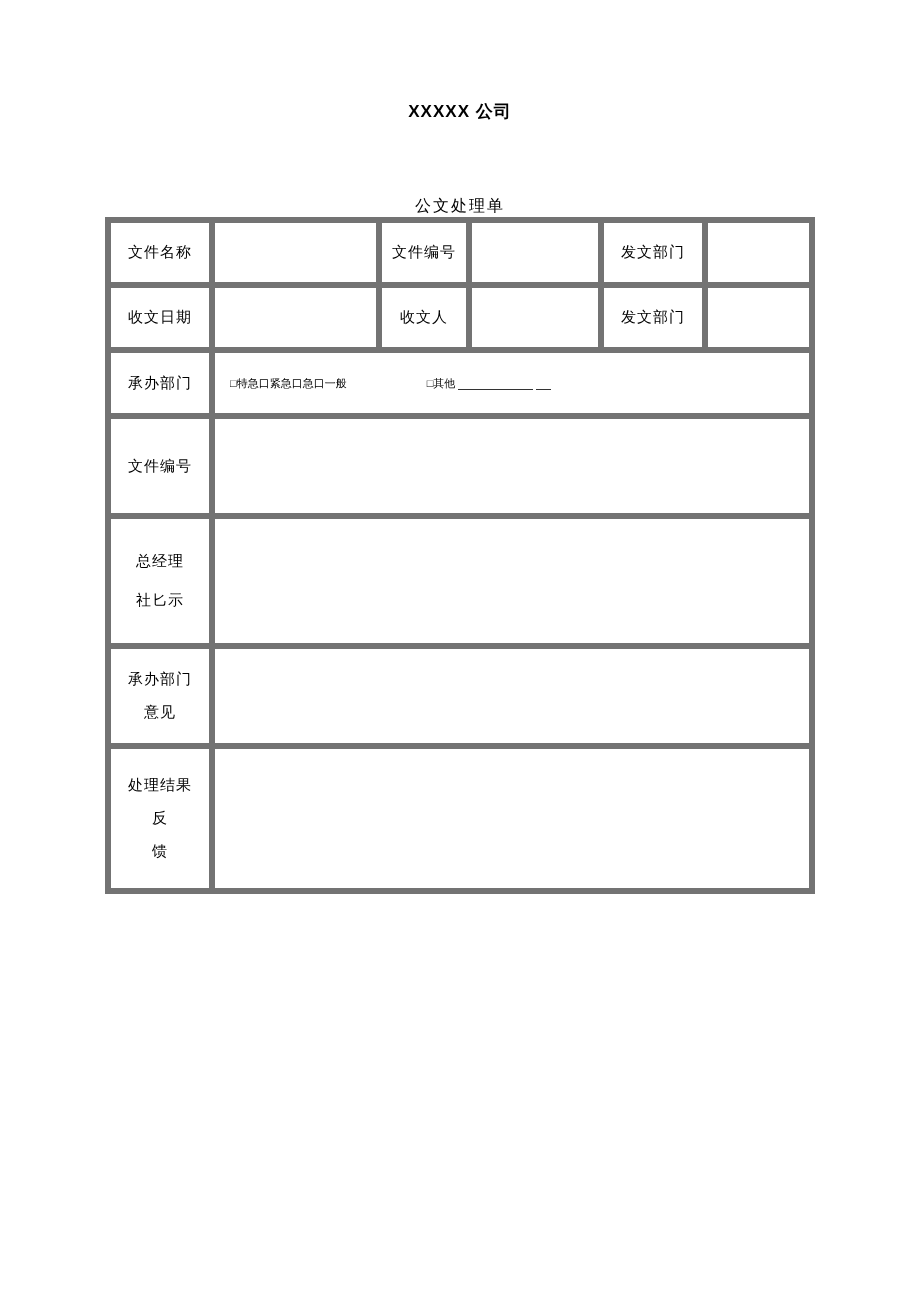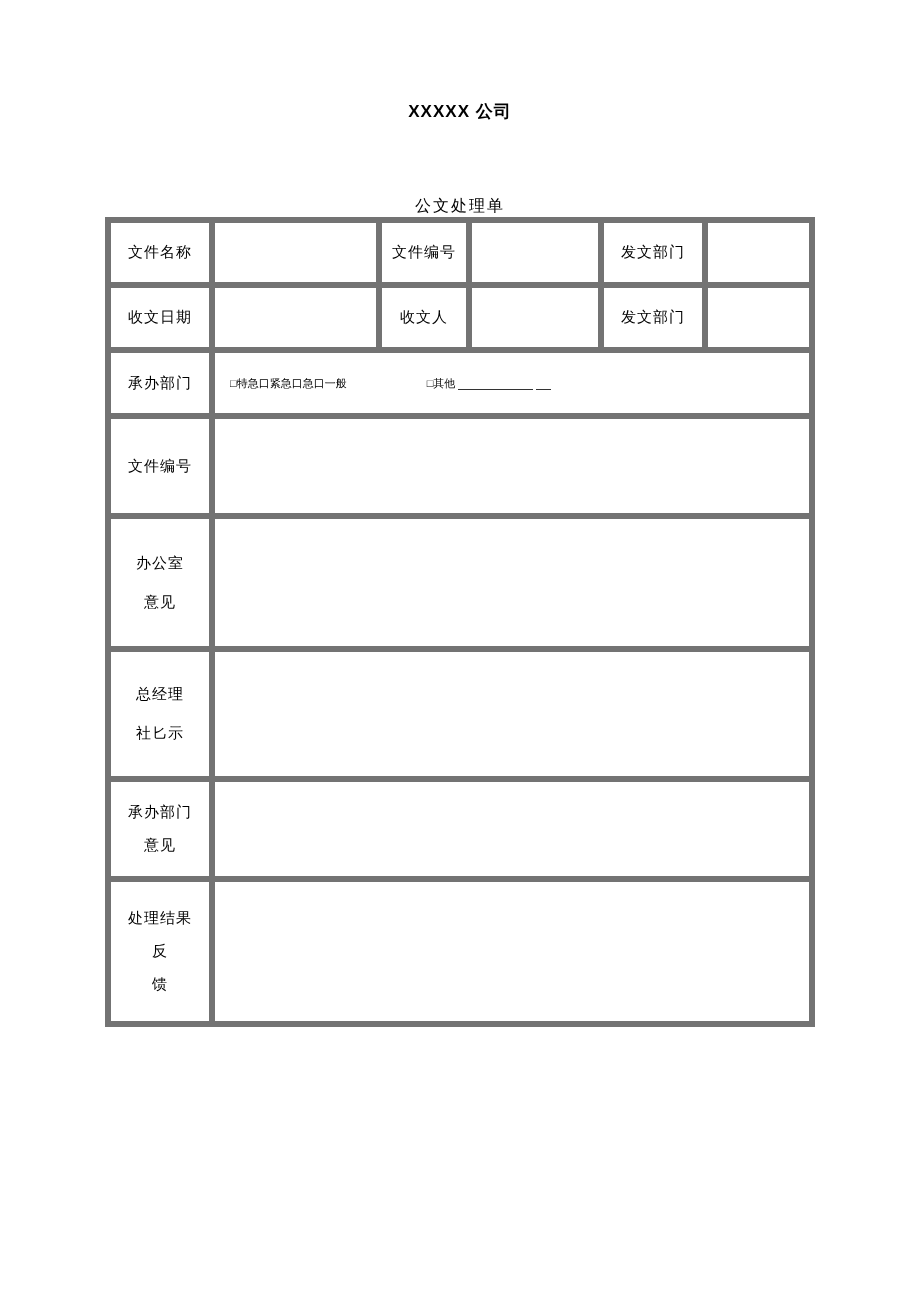--- a/index.html
+++ b/index.html
@@ -166,27 +166,20 @@
         <span class="level-other">□其他</span>
         <span class="underline"></span>
         <span class="short-underline"></span>
       </div>
     </td>
   </tr>
   <tr class="row-summary">
     <td>文件编号</td>
     <td colspan="5"></td>
   </tr>
-  <tr class="row-office">
-    <td class="multi-line tall-line">
-      <span class="line-block">办公室</span>
-      <span class="line-block">意见</span>
-    </td>
-    <td colspan="5"></td>
-  </tr>
   <tr class="row-manager">
     <td class="multi-line tall-line">
       <span class="line-block">总经理</span>
       <span class="line-block">社匕示</span>
     </td>
     <td colspan="5"></td>
   </tr>
   <tr class="row-dept">
     <td class="multi-line">
       <span class="line-block">承办部门</span>

